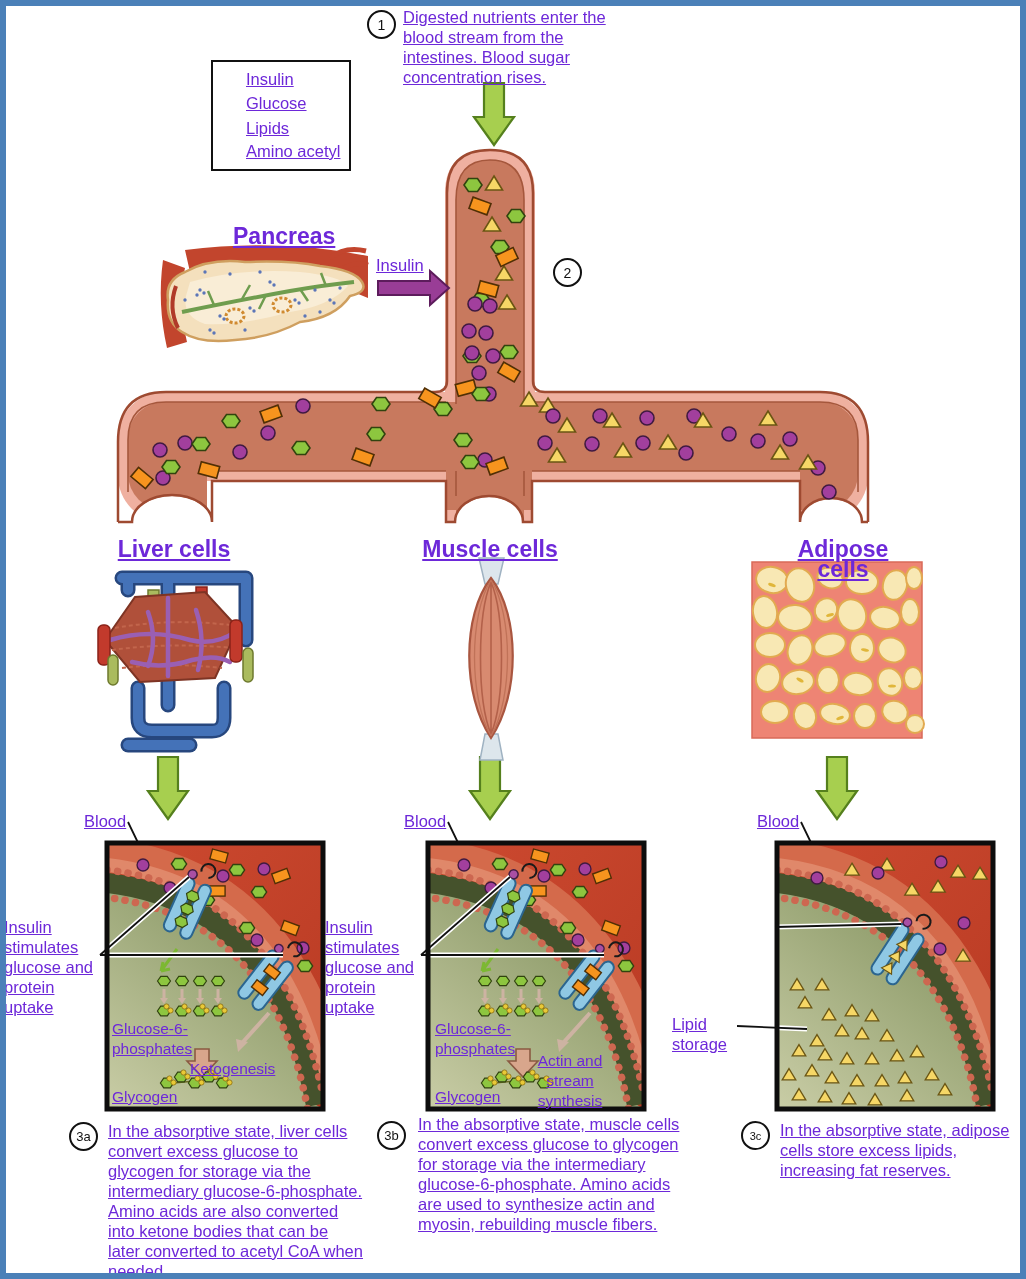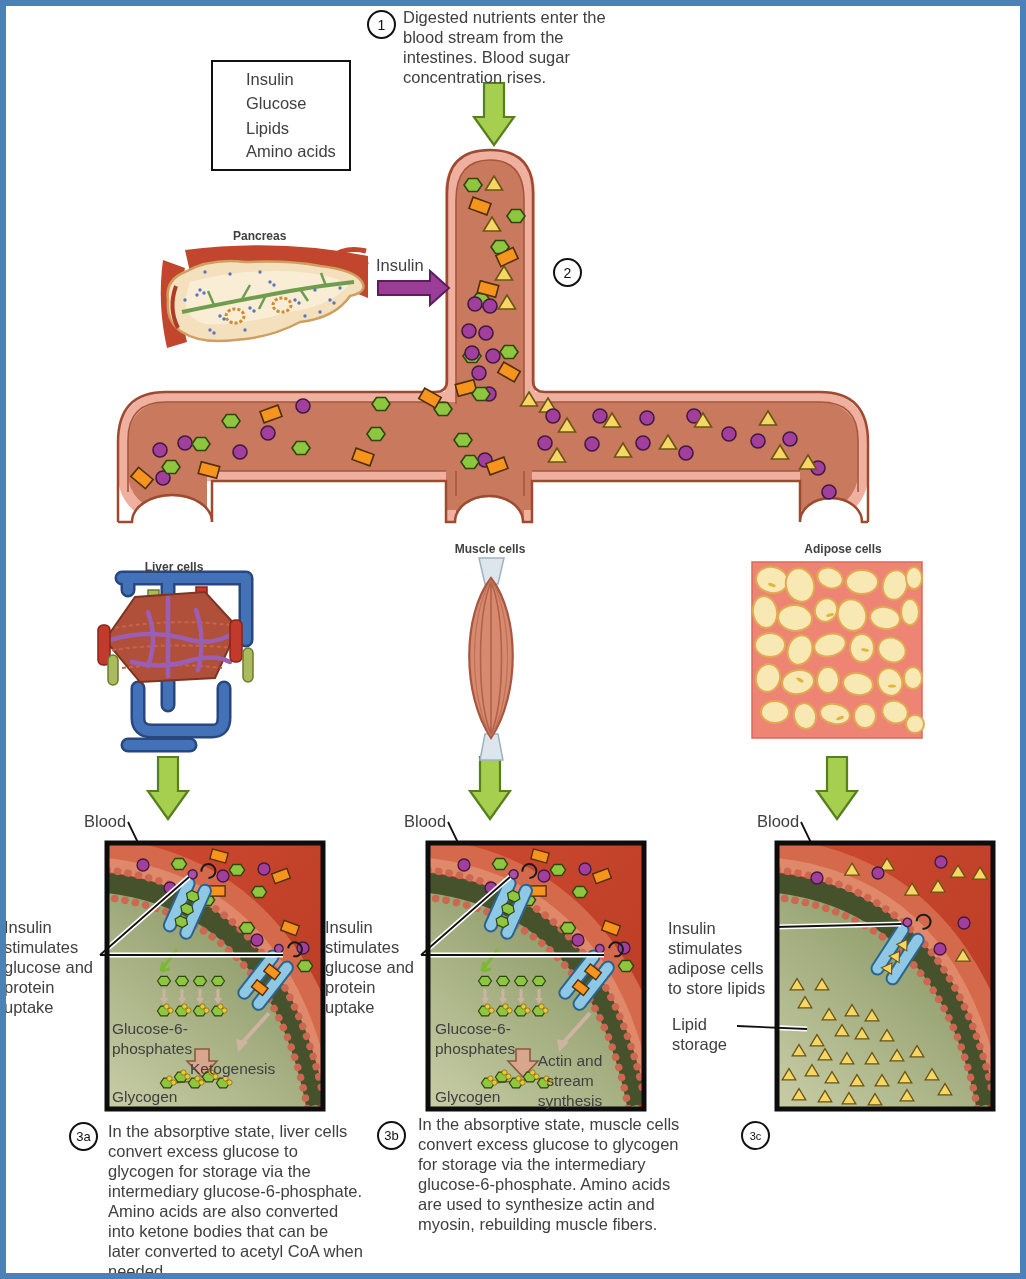--- a/index.html
+++ b/index.html
@@ -1,20 +1,20 @@
 <!DOCTYPE html>
 <html><head>
 <meta charset="utf-8">
 <style>
   html,body{margin:0;padding:0;background:#fff;font-family:"Liberation Sans",sans-serif;}
   .page{position:relative;width:1026px;height:1279px;background:#fff;overflow:hidden;}
   .frame{position:absolute;inset:0;border:6px solid #4b80b8;pointer-events:none;z-index:60;}
   svg.art{position:absolute;left:0;top:0;z-index:1;}
-  .lbl{position:absolute;font-size:16.5px;line-height:20px;color:#404040;z-index:10;}
-  .b{font-weight:bold;font-size:12px;}
+  .lbl{position:absolute;font-size:16.5px;line-height:20px;color:#6d28d9;z-index:10;text-decoration:underline;}
+  .b{font-weight:bold;font-size:23px;}
   .ctr{text-align:center;}
   .pl{font-size:15.5px;line-height:20px;z-index:10;}
   .badge{position:absolute;width:25px;height:25px;border:2.2px solid #111;border-radius:50%;
          background:#fff;display:flex;align-items:center;justify-content:center;
          font-size:14px;color:#111;z-index:10;}
   .legendbox{position:absolute;left:211px;top:60px;width:136px;height:107px;
              border:2.4px solid #111;background:#fff;z-index:5;}
 </style>
 </head>
 <body>
@@ -418,53 +418,53 @@
 
   <div class="badge" style="left:367px;top:10px;">
       <span>1</span>
     </div>
   <div class="lbl" style="left:403px;top:7px;width:222px;">Digested nutrients enter the blood stream from the intestines. Blood sugar concentration rises.</div>
 
   <div class="legendbox"></div>
   <div class="lbl" style="left:246px;top:69px;">Insulin</div>
   <div class="lbl" style="left:246px;top:93px;">Glucose</div>
   <div class="lbl" style="left:246px;top:118px;">Lipids</div>
-  <div class="lbl" style="left:246px;top:141px;">Amino acids</div>
+  <div class="lbl" style="left:246px;top:141px;">Amino acetyl</div>
 
   <div class="lbl b" style="left:233px;top:226px;">Pancreas</div>
   <div class="lbl" style="left:376px;top:255px;">Insulin</div>
 
   <div class="badge" style="left:553px;top:258px;">
       <span>2</span>
     </div>
 
-  <div class="lbl b ctr" style="left:104px;top:539px;width:140px;margin-top:18px;">Liver cells</div>
+  <div class="lbl b ctr" style="left:104px;top:539px;width:140px;">Liver cells</div>
   <div class="lbl b ctr" style="left:420px;top:539px;width:140px;">Muscle cells</div>
   <div class="lbl b ctr" style="left:773px;top:539px;width:140px;text-align:center;">Adipose cells</div>
 
   <div class="lbl" style="left:84px;top:811px;">Blood</div>
   <div class="lbl" style="left:404px;top:811px;">Blood</div>
   <div class="lbl" style="left:757px;top:811px;">Blood</div>
 
   <div class="lbl" style="left:4px;top:917px;width:100px;">Insulin stimulates glucose and protein uptake</div>
   <div class="lbl" style="left:325px;top:917px;width:100px;">Insulin stimulates glucose and protein uptake</div>
-  <div class="lbl" style="left:668px;top:918px;width:110px;">Insulin stimulates adipose cells to store lipids</div>
   <div class="lbl" style="left:672px;top:1014px;width:80px;">Lipid storage</div>
 
   <div class="lbl pl" style="left:112px;top:1019px;width:116px;">Glucose-6-phosphates</div>
   <div class="lbl pl" style="left:190px;top:1059px;width:110px;">Ketogenesis</div>
   <div class="lbl pl" style="left:112px;top:1087px;width:100px;">Glycogen</div>
   <div class="lbl pl" style="left:435px;top:1019px;width:116px;">Glucose-6-phosphates</div>
   <div class="lbl pl ctr" style="left:528px;top:1051px;width:84px;">Actin and stream synthesis</div>
   <div class="lbl pl" style="left:435px;top:1087px;width:100px;">Glycogen</div>
 
   <div class="badge" style="left:63px;top:1122px;font-size:13px;margin-left:6px;">
       <span>3a</span>
     </div>
   <div class="lbl" style="left:108px;top:1121px;width:256px;">In the absorptive state, liver cells convert excess glucose to glycogen for storage via the intermediary glucose-6-phosphate. Amino acids are also converted into ketone bodies that can be later converted to acetyl CoA when needed.</div>
   <div class="badge" style="left:377px;top:1121px;font-size:13px;">
       <span>3b</span>
     </div>
   <div class="lbl" style="left:418px;top:1114px;width:274px;">In the absorptive state, muscle cells convert excess glucose to glycogen for storage via the intermediary glucose-6-phosphate. Amino acids are used to synthesize actin and myosin, rebuilding muscle fibers.</div>
   <div class="badge" style="left:741px;top:1121px;font-size:11px;">
       <span>3c</span>
     </div>
+  <div class="lbl" style="left:780px;top:1120px;width:238px;">In the absorptive state, adipose cells store excess lipids, increasing fat reserves.</div>
 </div>
 
 </body></html>

